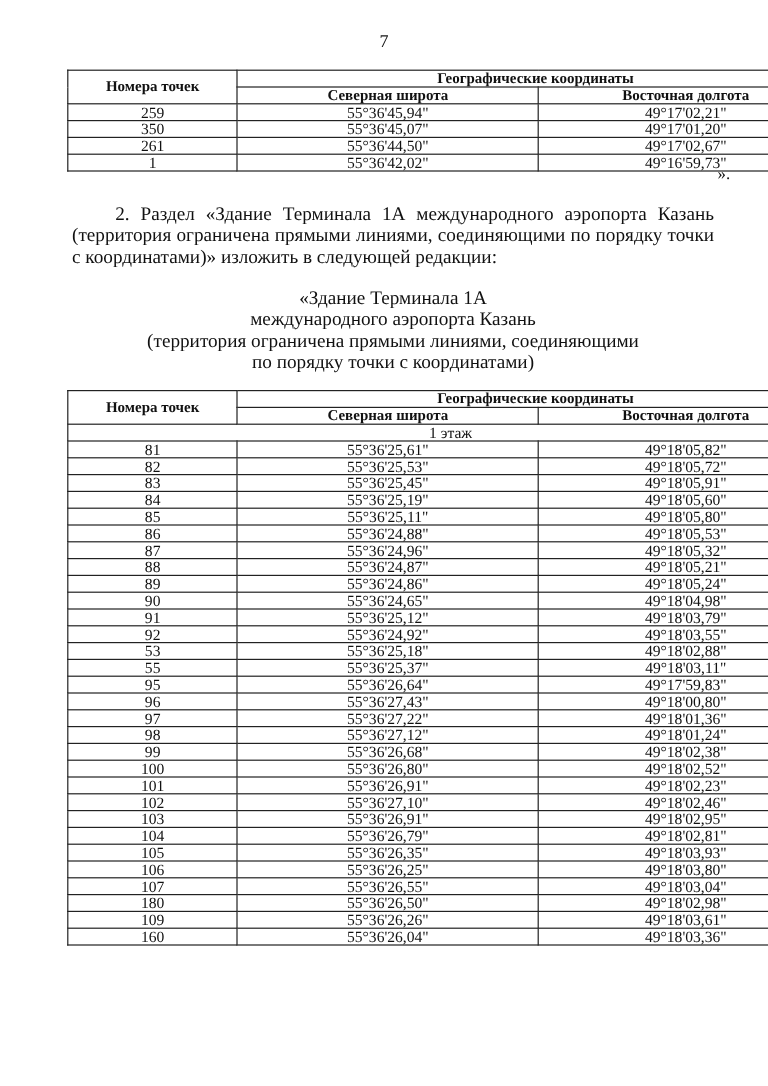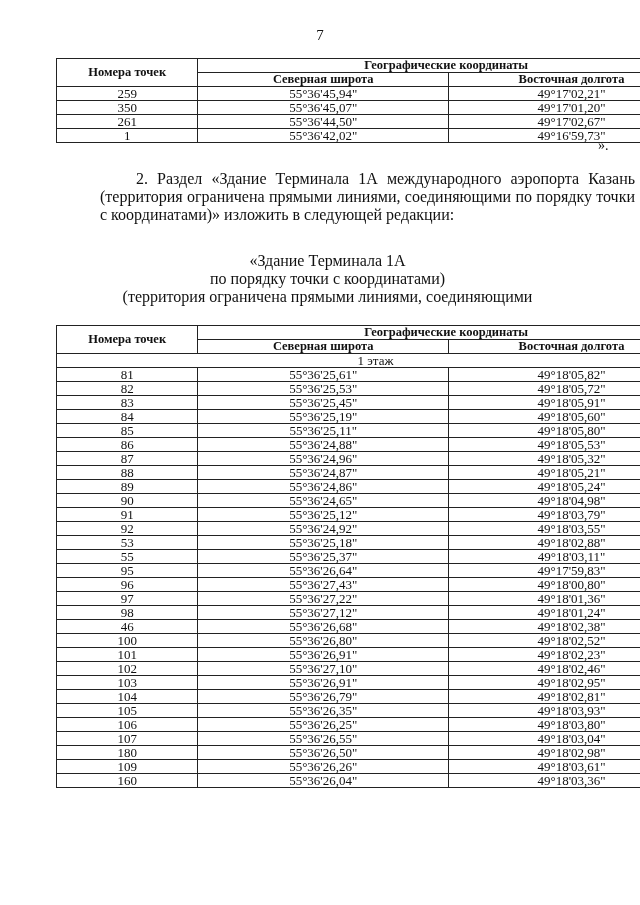--- a/index.html
+++ b/index.html
@@ -24,24 +24,23 @@
   col.c3 { width: 207px; }
   #table1 { top: 58px; }
   #table2 { top: 325px; }
   .closing-quote {
     position: absolute; left: 598px; top: 138px; font-size: 14px;
   }
   .para {
     position: absolute; left: 60px; top: 170px; width: 535px;
     font-size: 16px; line-height: 18px; text-align: justify;
     text-indent: 36px;
-    margin-left: 40px;
   }
   .heading {
-    position: absolute; left: 60px; top: 252px; width: 535px;
+    position: absolute; left: 60px; top: 240px; width: 535px;
     font-size: 16px; line-height: 18px; text-align: center;
   }
   .heading div { white-space: nowrap; }
 </style>
 </head>
 <body>
 
 <div class="page-num">7</div>
 
 <table class="coords" id="table1">
@@ -82,22 +81,23 @@
         <td>49°16'59,73"</td>
       </tr>
     </tbody>
 </table>
 <div class="closing-quote">».</div>
 
 <div class="para">2. Раздел «Здание Терминала 1А международного аэропорта Казань (территория ограничена прямыми линиями, соединяющими по порядку точки с координатами)» изложить в следующей редакции:</div>
 
 <div class="heading">
   <div>«Здание Терминала 1А</div>
+  <div>международного аэропорта Казань</div>
+  <div>(территория ограничена прямыми линиями, соединяющими</div>
   <div>по порядку точки с координатами)</div>
-  <div>(территория ограничена прямыми линиями, соединяющими</div>
 </div>
 
 <table class="coords" id="table2">
   <colgroup>
       <col class="c1">
       <col class="c2">
       <col class="c3">
     </colgroup>
   <thead>
     <tr>
@@ -197,21 +197,21 @@
         <td>97</td>
         <td>55°36'27,22"</td>
         <td>49°18'01,36"</td>
       </tr>
       <tr>
         <td>98</td>
         <td>55°36'27,12"</td>
         <td>49°18'01,24"</td>
       </tr>
       <tr>
-        <td>46</td>
+        <td>99</td>
         <td>55°36'26,68"</td>
         <td>49°18'02,38"</td>
       </tr>
       <tr>
         <td>100</td>
         <td>55°36'26,80"</td>
         <td>49°18'02,52"</td>
       </tr>
       <tr>
         <td>101</td>

